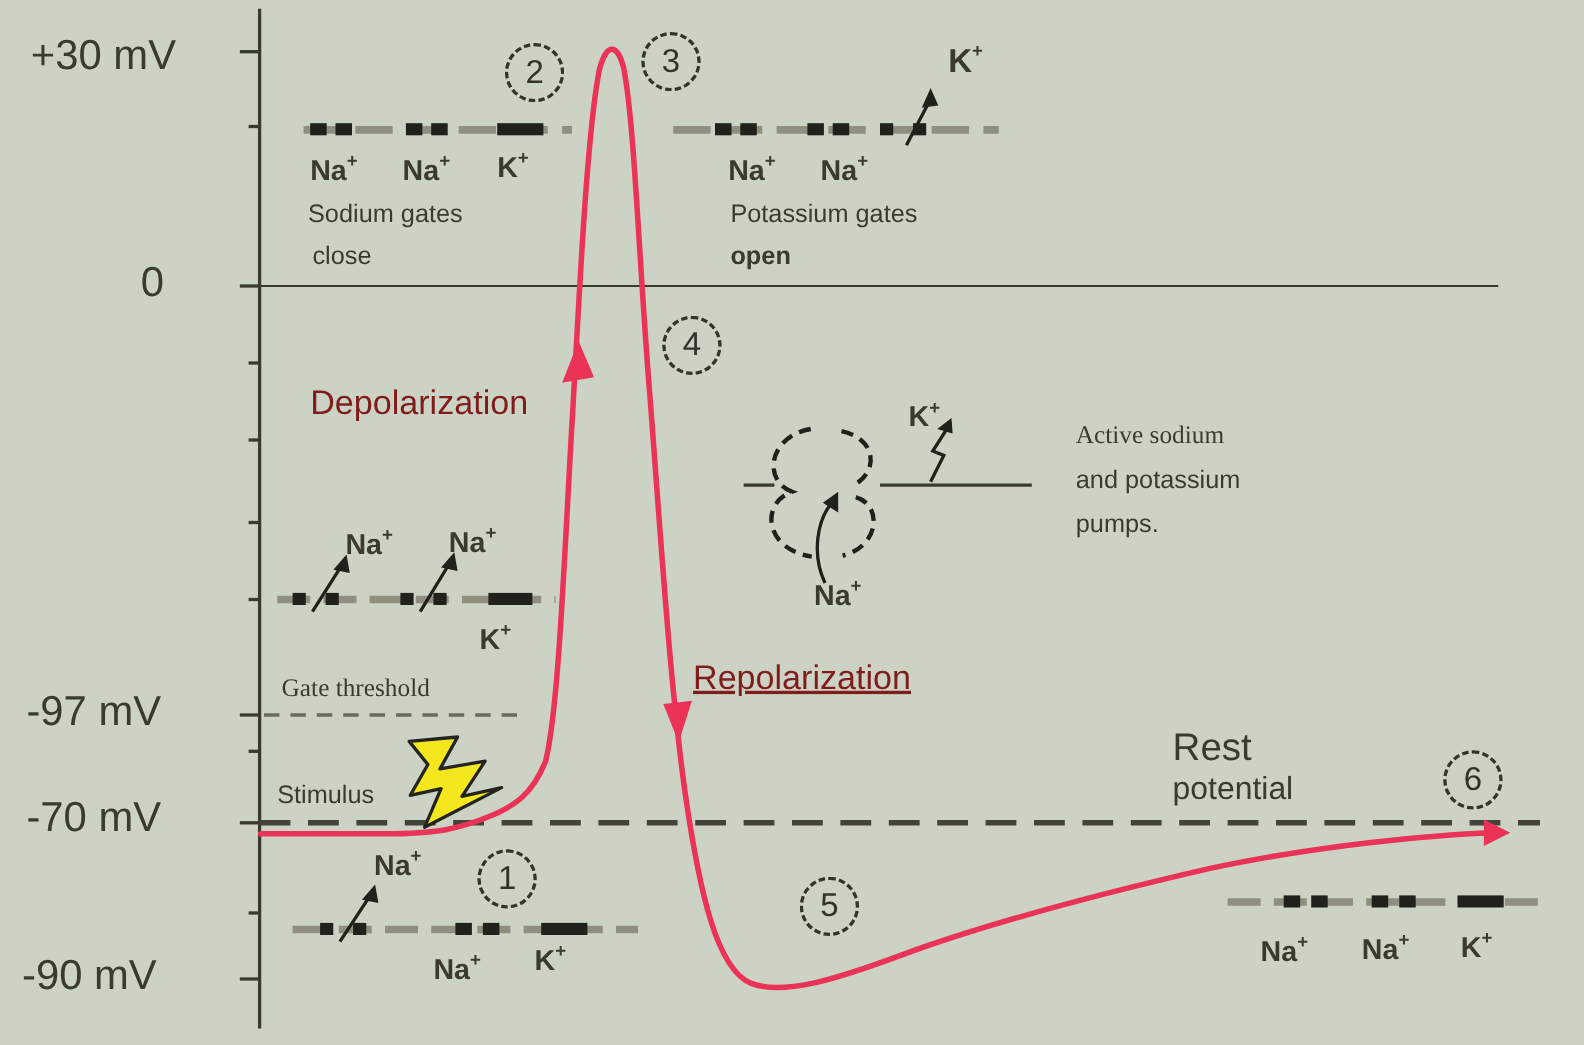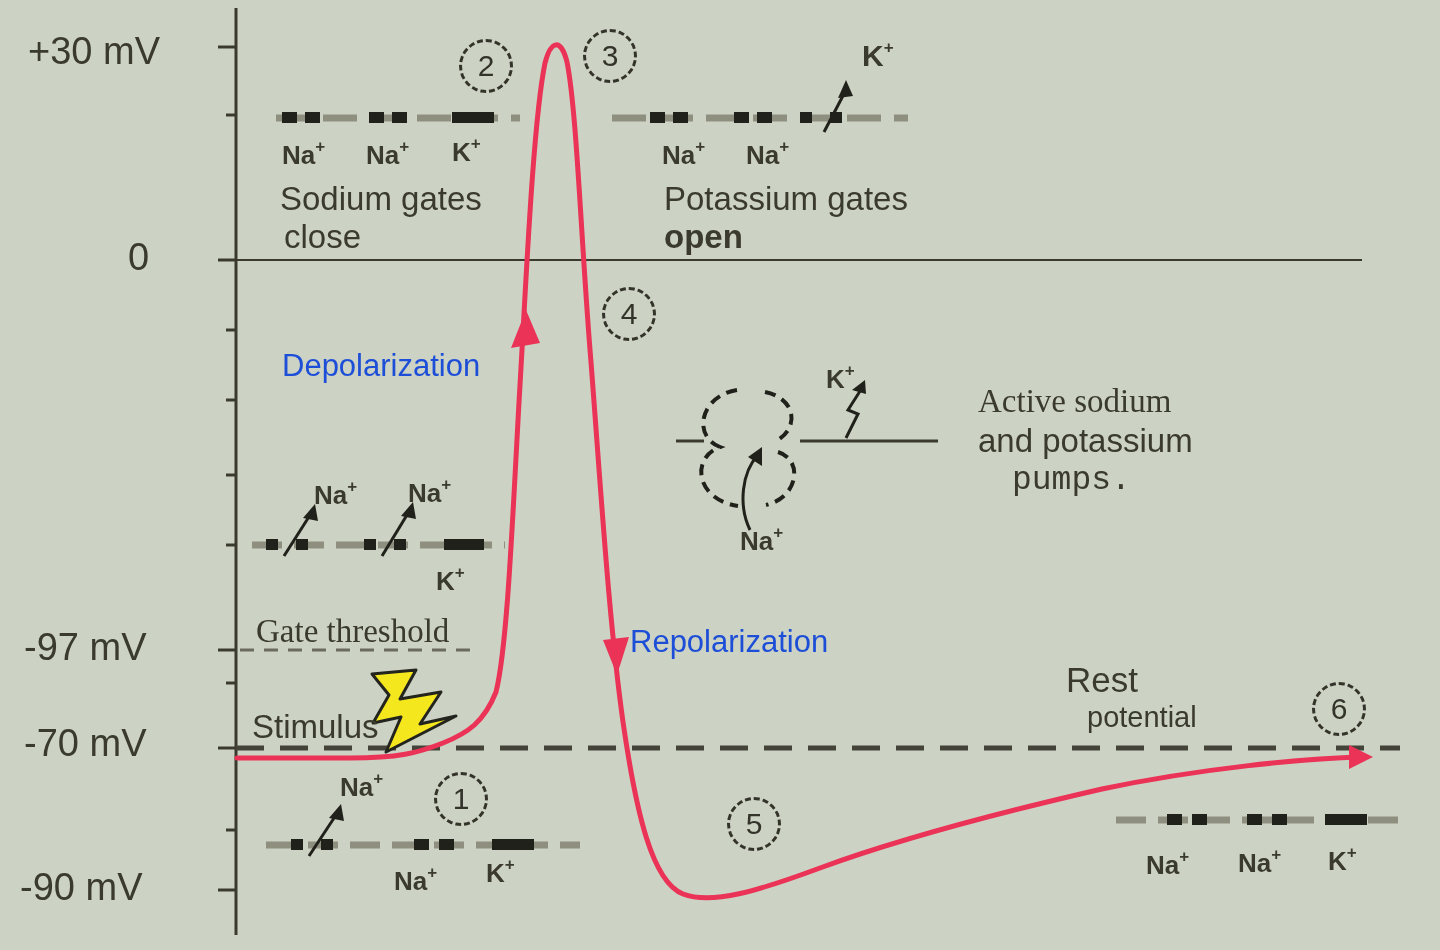--- a/index.html
+++ b/index.html
@@ -2,25 +2,25 @@
 <html><head>
 <meta charset="utf-8">
 <style>
   html,body{margin:0;padding:0;background:#cdd3c4;}
   .stage{
     position:relative;width:1440px;height:950px;background:#cdd3c4;
     font-family:"Liberation Sans", sans-serif;overflow:hidden;
   }
   .stage svg{position:absolute;left:0;top:0;}
   .lbl{
-    position:absolute;color:#3a3a2e;font-size:33px;line-height:1.05;
+    position:absolute;color:#3a3a2e;font-size:23px;line-height:1.05;
     white-space:nowrap;
   }
   .axis-lbl{font-size:38px;}
-  .red-lbl{color:#1d4ed8;font-size:31px;}
+  .red-lbl{color:#7f1d1d;font-size:31px;}
   .ion{font-size:26px;font-weight:bold;}
   .ion sup{font-size:17px;position:relative;top:-2px;}
   .ion-big{font-size:30px;}
   .step-circle{
     position:absolute;width:54px;height:54px;border:3.5px dashed #33332b;
     border-radius:50%;display:flex;align-items:center;justify-content:center;
     font-size:30px;color:#33332b;box-sizing:border-box;
   }
 </style>
 </head>
@@ -166,35 +166,35 @@
   <div class="lbl" style="left:280px;top:182px;">Sodium gates</div>
   <div class="lbl" style="left:284px;top:220px;">close</div>
 
   <div class="lbl ion" style="left:662px;top:140px;"><span>Na</span><sup>+</sup></div>
   <div class="lbl ion" style="left:746px;top:140px;"><span>Na</span><sup>+</sup></div>
   <div class="lbl" style="left:664px;top:182px;">Potassium gates</div>
   <div class="lbl" style="left:664px;top:220px;font-weight:bold;">open</div>
   <div class="lbl ion ion-big" style="left:862px;top:40px;"><span>K</span><sup>+</sup></div>
 
   <div class="lbl red-lbl" style="left:282px;top:350px;">Depolarization</div>
-  <div class="lbl red-lbl" style="left:630px;top:626px;">Repolarization</div>
+  <div class="lbl red-lbl" style="left:630px;top:600px;text-decoration:underline;">Repolarization</div>
   <div class="lbl" style="left:1066px;top:662px;font-size:35px;">Rest</div>
-  <div class="lbl" style="left:1066px;top:702px;font-size:29px;margin-left:21px;">potential</div>
+  <div class="lbl" style="left:1066px;top:702px;font-size:29px;">potential</div>
   <div class="lbl" style="left:252px;top:710px;">Stimulus</div>
   <div class="lbl" style="left:256px;top:614px;font-family:Liberation Serif, serif;">Gate threshold</div>
 
   <div class="lbl ion" style="left:314px;top:480px;"><span>Na</span><sup>+</sup></div>
   <div class="lbl ion" style="left:408px;top:478px;"><span>Na</span><sup>+</sup></div>
   <div class="lbl ion" style="left:436px;top:566px;"><span>K</span><sup>+</sup></div>
 
   <div class="lbl ion" style="left:826px;top:364px;"><span>K</span><sup>+</sup></div>
   <div class="lbl ion" style="left:740px;top:526px;"><span>Na</span><sup>+</sup></div>
   <div class="lbl" style="left:978px;top:384px;font-family:Liberation Serif, serif;">Active sodium</div>
   <div class="lbl" style="left:978px;top:424px;">and potassium</div>
-  <div class="lbl" style="left:1012px;top:464px;font-family:Liberation Mono, monospace;">pumps.</div>
+  <div class="lbl" style="left:978px;top:464px;">pumps.</div>
 
   <div class="lbl ion" style="left:340px;top:772px;"><span>Na</span><sup>+</sup></div>
   <div class="lbl ion" style="left:394px;top:866px;"><span>Na</span><sup>+</sup></div>
   <div class="lbl ion" style="left:486px;top:858px;"><span>K</span><sup>+</sup></div>
 
   <div class="lbl ion" style="left:1146px;top:850px;"><span>Na</span><sup>+</sup></div>
   <div class="lbl ion" style="left:1238px;top:848px;"><span>Na</span><sup>+</sup></div>
   <div class="lbl ion" style="left:1328px;top:846px;"><span>K</span><sup>+</sup></div>
 
   <div class="step-circle" style="left:434px;top:772px;">

